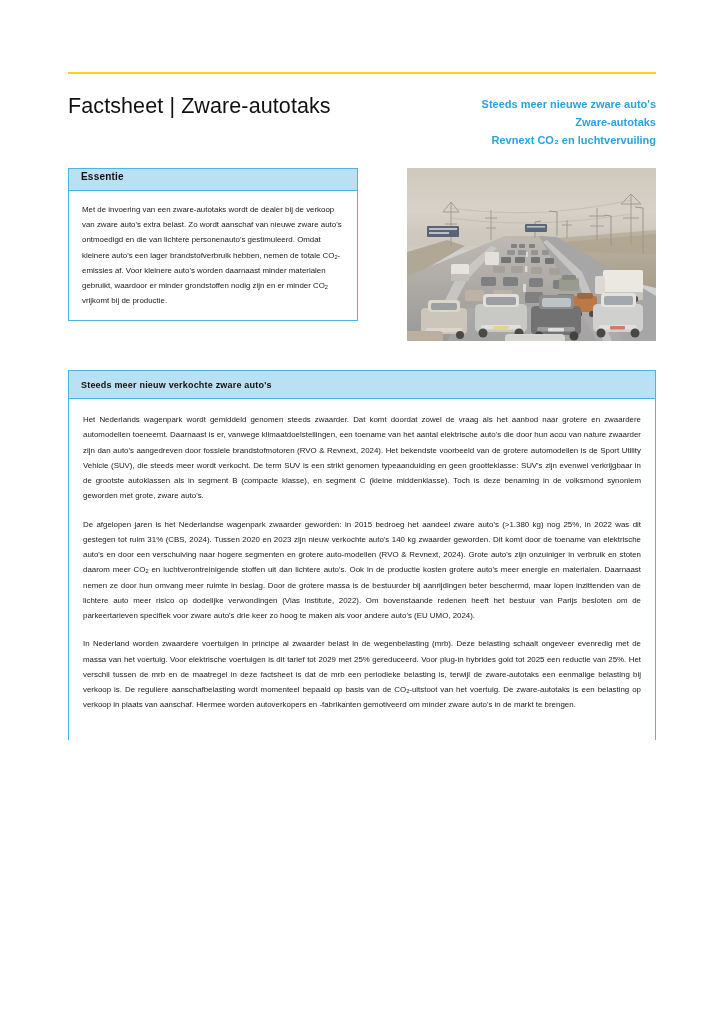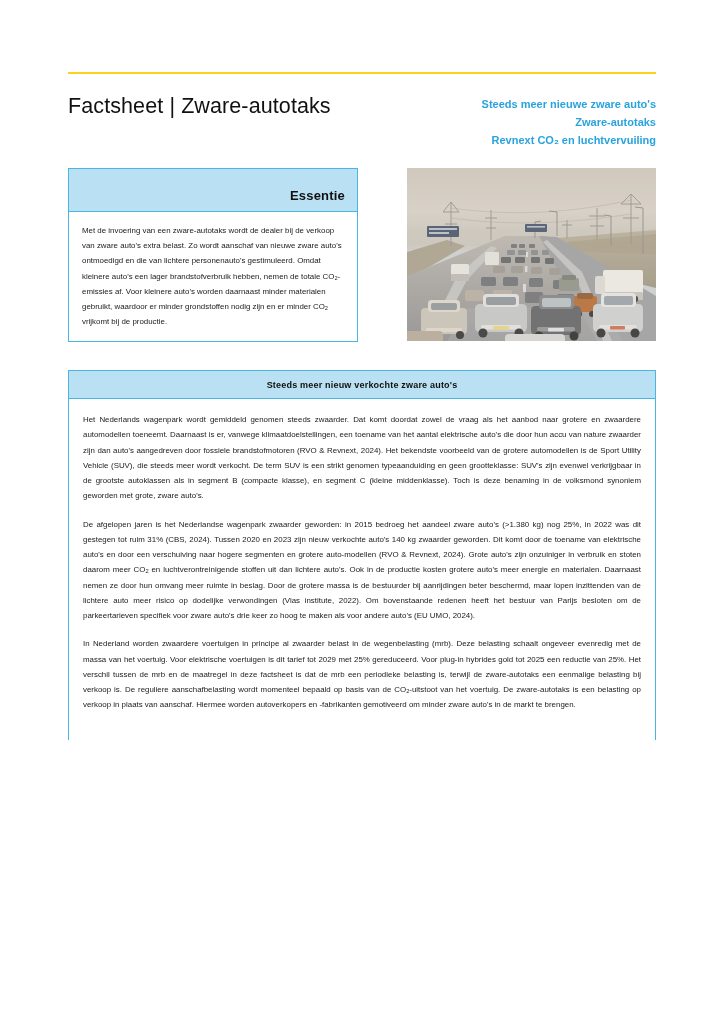--- a/index.html
+++ b/index.html
@@ -72,26 +72,25 @@
   }
   .essentie-box {
     width: 290px;
     border: 1px solid #49b6e2;
     box-sizing: border-box;
     background: #ffffff;
   }
   .essentie-head {
     background: #b9e0f3;
     border-bottom: 1px solid #49b6e2;
-    padding: 19px 12px 8px 12px;
-    font-size: 13px;
+    padding: 2px 12px 8px 12px;
+    font-size: 10px;
     font-weight: 700;
     color: #111111;
     letter-spacing: 0.2px;
-    text-align: right;
   }
   .essentie-body {
     padding: 11px 13px 12px 13px;
     font-size: 7.9px;
     line-height: 1.92;
     color: #1a1a1a;
     text-align: left;
   }
   .essentie-body p { margin: 0; }
   sub { font-size: 0.72em; vertical-align: -0.18em; }
@@ -116,21 +115,20 @@
     background: #ffffff;
   }
   .section-head {
     background: #b9e0f3;
     border-bottom: 1px solid #49b6e2;
     padding: 9px 12px 8px 12px;
     font-size: 9px;
     font-weight: 700;
     color: #111111;
     letter-spacing: 0.2px;
-    text-align: center;
   }
   .section-body {
     padding: 13px 14px 32px 14px;
     font-size: 7.9px;
     line-height: 1.93;
     color: #1a1a1a;
   }
   .section-body p {
     margin: 0 0 13px 0;
     text-align: justify;

